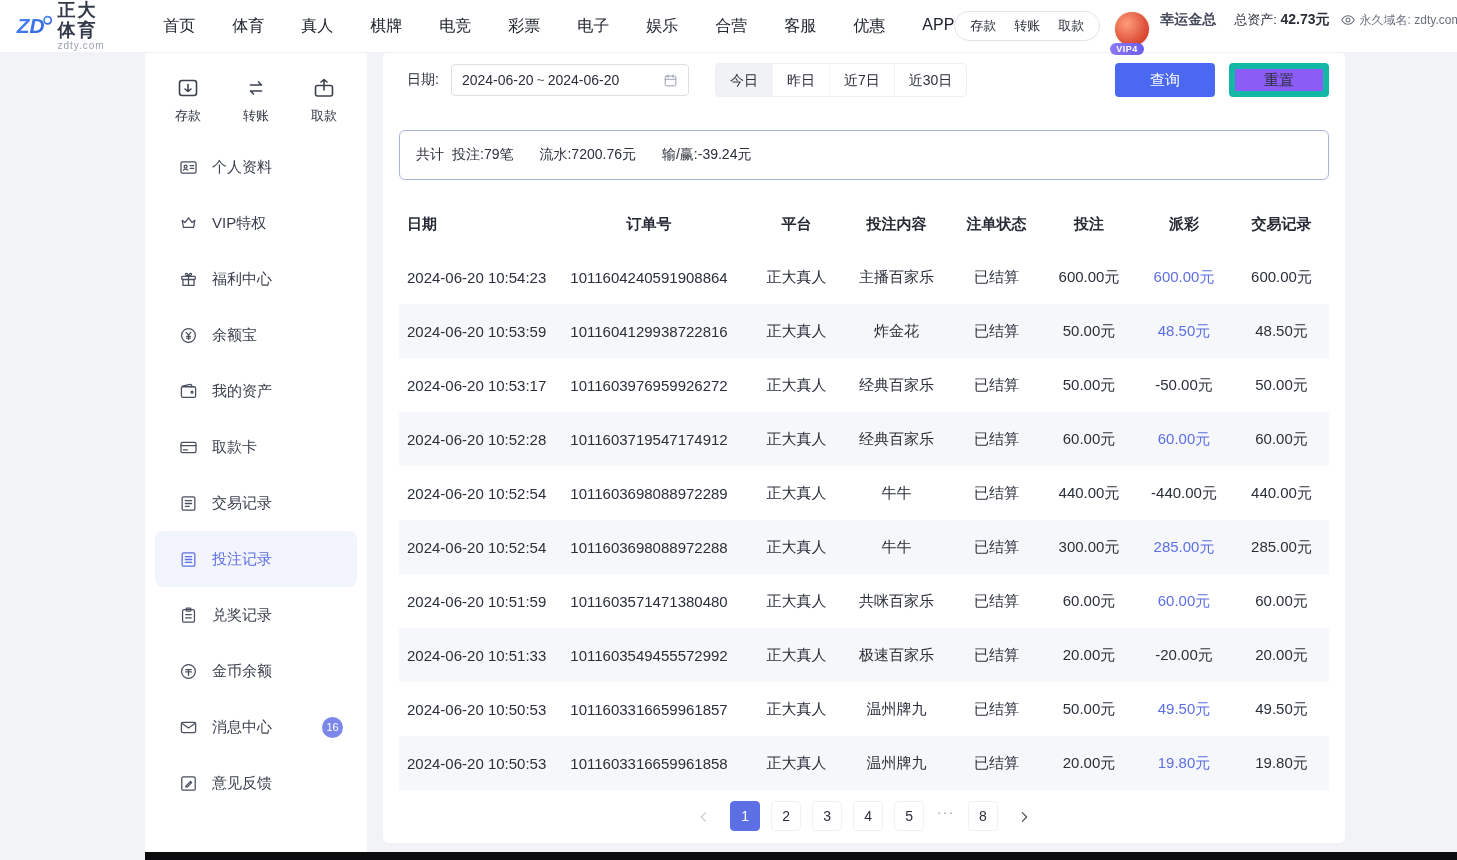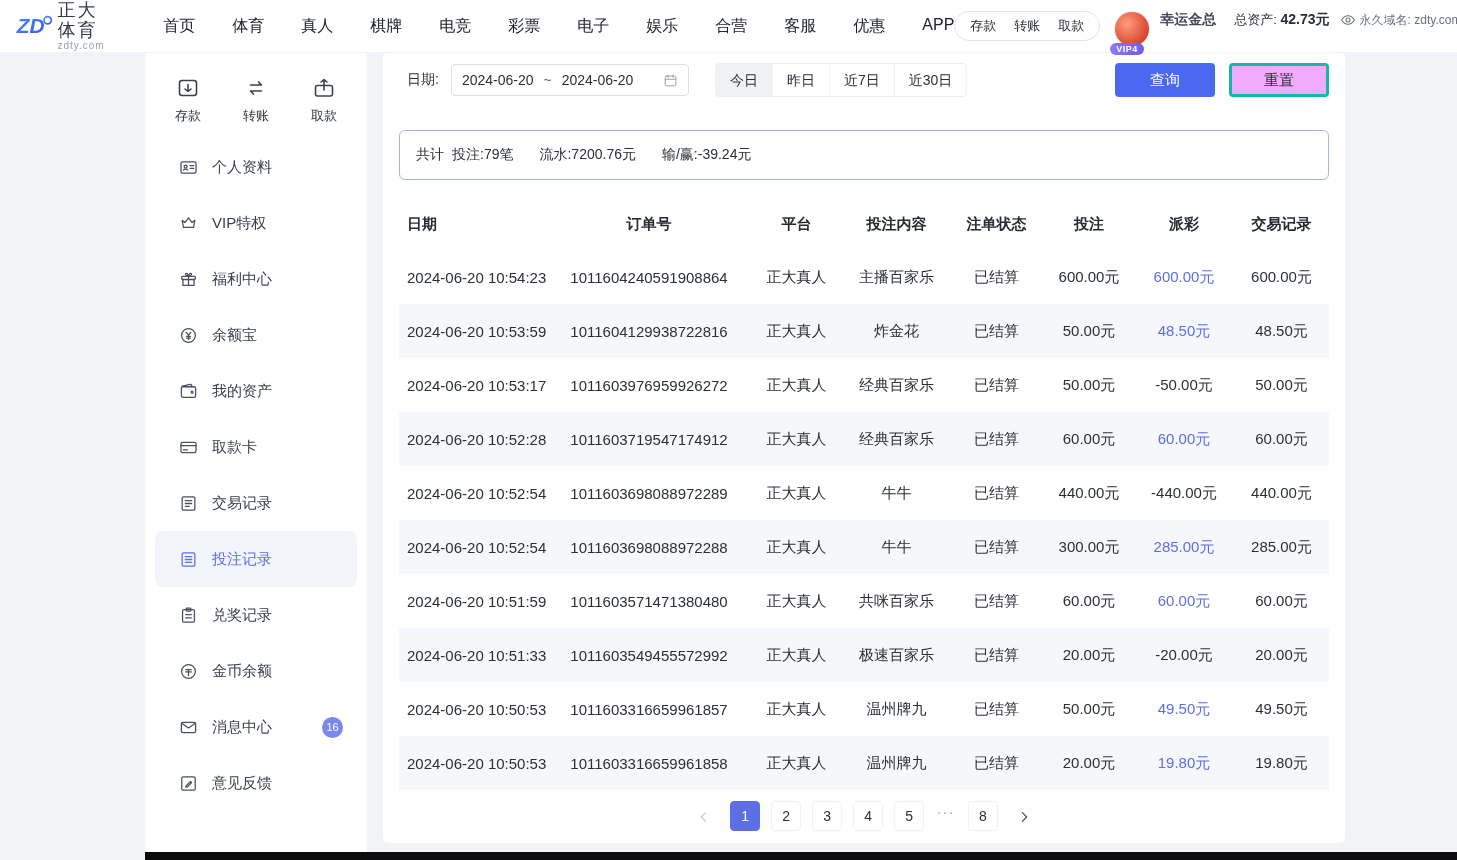--- a/index.html
+++ b/index.html
@@ -9,21 +9,21 @@
     background:var(--page-bg,#f2f3f7);
     position:relative;overflow:hidden;color:#2b2f3a;
   }
   .icn{width:18px;height:18px;display:inline-block;vertical-align:middle;flex:none}
 
   
   .header{position:absolute;top:0;left:0;width:100%;height:52px;background:#fff;
     display:flex;align-items:center;z-index:5;box-shadow:0 1px 0 #f1f2f5}
   .brand{display:flex;align-items:center;margin-left:16px;gap:4px;cursor:pointer}
   .brand-mark{width:50px;height:36px}
-  .brand-name{font-size:18px;font-weight:normal;color:#353a4a;letter-spacing:2px;line-height:1.1}
+  .brand-name{font-size:18px;font-weight:bold;color:#353a4a;letter-spacing:2px;line-height:1.1}
   .brand-domain{font-size:10px;color:#9aa0ad;letter-spacing:1px}
   .main-nav{display:flex;gap:37px;margin-left:46px;white-space:nowrap}
   .nav-item{font-size:16px;color:#20242e;cursor:pointer;text-decoration:none}
   .header-right{margin-left:auto;display:flex;align-items:center;margin-right:10px;gap:14px}
   .wallet-pill{display:flex;border:1px solid #e2e4ea;border-radius:16px;height:30px;align-items:center;padding:0 6px;background:#fff}
   .wallet-pill a{font-size:13px;color:#2a2e38;padding:0 9px;cursor:pointer;white-space:nowrap}
   .user{display:flex;align-items:flex-start;gap:10px;padding-top:5px}
   .avatar-wrap{position:relative;width:36px;height:36px}
   .avatar{width:36px;height:36px;border-radius:50%;
     background:radial-gradient(circle at 35% 35%,#ff9d7a,#d8442e 72%);border:1px solid #eee}
@@ -54,34 +54,34 @@
   .menu-item.active .icn{color:var(--accent,#5c6fe4)}
   .badge{margin-left:auto;min-width:21px;height:21px;border-radius:50%;background:var(--badge,#7b87ea);
     color:#fff;font-size:11px;display:flex;align-items:center;justify-content:center}
 
   
   .main{position:absolute;left:383px;top:52px;width:962px;height:791px;background:#fff;
     border-radius:6px;padding:10px 16px 0}
   .filter-row{display:flex;align-items:center;height:36px}
   .date-label{font-size:14px;color:#2b2f3a;margin-left:8px}
   .date-input{display:flex;align-items:center;margin-left:12px;width:238px;height:32px;
-    border:1px solid #dcdfe6;border-radius:4px;padding:0 10px;gap:10px;font-size:14px;color:#2b2f3a;
+    border:1px solid #dcdfe6;border-radius:4px;padding:0 10px;gap:3px;font-size:14px;color:#2b2f3a;
     background:#fff;cursor:text;white-space:nowrap}
   .date-input .sep{color:#666}
   .date-input .cal{margin-left:auto;color:#9aa0ad;display:flex}
   .date-input .cal .icn{width:15px;height:15px}
   .ranges{display:flex;margin-left:26px;border:1px solid #eef0f4;border-radius:4px;overflow:hidden}
   .range{padding:0 14px;height:32px;line-height:32px;font-size:14px;color:#2b2f3a;cursor:pointer;
     border-left:1px solid #f2f3f6;text-decoration:none;white-space:nowrap}
   .range:first-child{border-left:none}
   .range.active{background:#f1f2f6}
   .btn-search{margin-left:auto;width:100px;height:34px;background:var(--primary,#4b69f0);color:#fff;
     font-size:15px;border:none;border-radius:4px;cursor:pointer;font-family:inherit}
-  .btn-reset{margin-left:14px;width:100px;height:34px;background:#f0abfc;color:#2b2f3a;font-size:15px;
-    border:3px solid #14b8a6;border-radius:4px;cursor:pointer;font-family:inherit}
+  .btn-reset{margin-left:14px;width:100px;height:34px;background:#8b5cf6;color:#2b2f3a;font-size:15px;
+    border:6px solid #14b8a6;border-radius:4px;cursor:pointer;font-family:inherit}
 
   .summary{margin-top:32px;height:50px;border:1px solid var(--summary-border,#a9b4dd);border-radius:6px;
     display:flex;align-items:center;padding:4px 16px;font-size:14px;color:#2b2f3a}
   .summary .prefix{margin-right:8px}
   .summary-items{display:flex;gap:26px}
 
   table{width:100%;border-collapse:collapse;margin-top:18px;table-layout:fixed}
   th{height:52px;font-size:15px;font-weight:600;color:#262a34;text-align:center;white-space:nowrap}
   td{height:54px;font-size:15px;color:#2b2f3a;text-align:center;white-space:nowrap;overflow:hidden}
   th.c0,td.c0{text-align:left;padding-left:8px}

